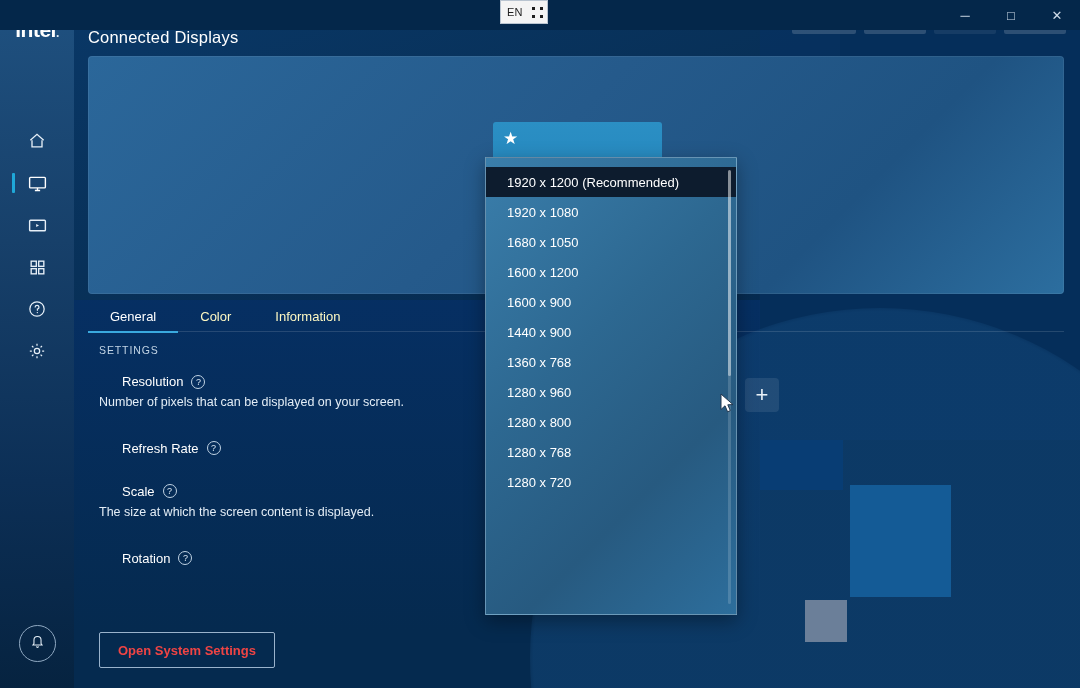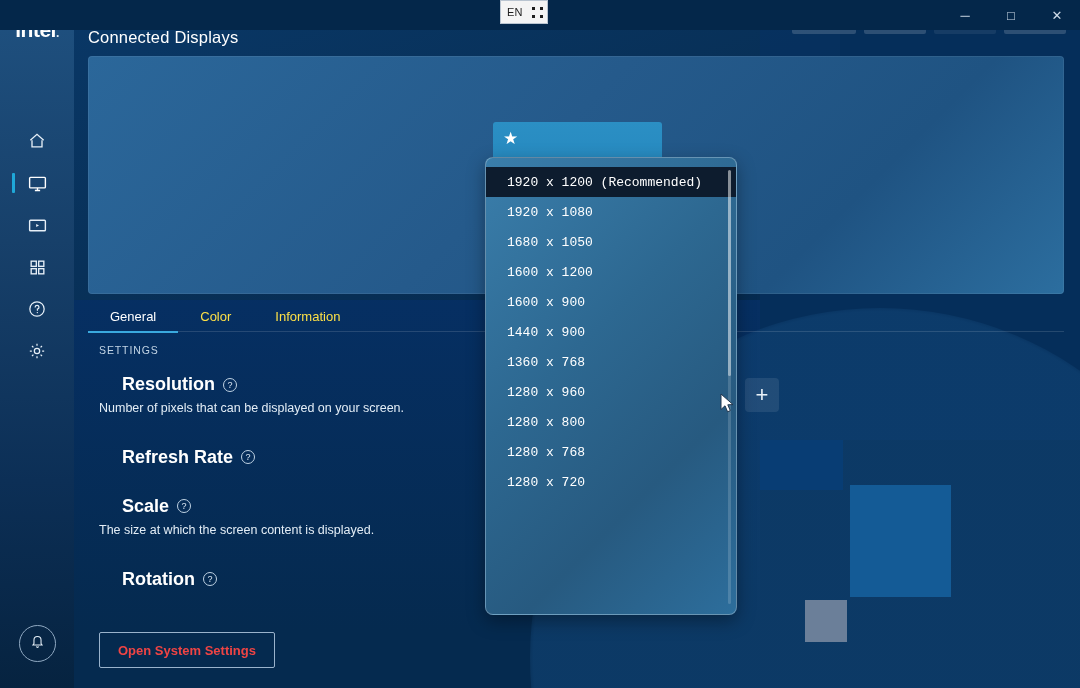--- a/index.html
+++ b/index.html
@@ -140,38 +140,38 @@
 
   
   .tabs {
     position: absolute; left: 88px; top: 300px; width: 976px; height: 32px;
     display: flex; z-index: 12;
     border-bottom: 1px solid rgba(255,255,255,.13);
   }
   .tab {
     position: relative; height: 32px; padding: 0 22px;
     display: flex; align-items: center;
-    color: #fde047; font-size: 13px; cursor: default;
+    color: #fef9c3; font-size: 13px; cursor: default;
   }
   .tab.active { color: #ffffff; text-align: center; }
   .tab.active::after {
     content: ""; position: absolute; left: 0; right: 0; bottom: -1px;
     height: 2px; background: #3aa9de;
   }
 
   
   .settings {
     position: absolute; left: 99px; top: 344px; width: 400px; z-index: 12;
   }
   .sec-label {
     font-size: 10.5px; letter-spacing: .9px; color: #c2d4e5; margin-bottom: 18px;
   }
   .setting { margin-bottom: 28px; }
   .setting-head { display: flex; align-items: center; gap: 8px; margin-bottom: 3px; }
-  .setting-title { font-size: 18px; font-weight: bold; color: #ffffff; padding-left: 23px; }
+  .setting-title { font-size: 13px; font-weight: normal; color: #ffffff; padding-left: 23px; }
   .qmark {
     width: 14px; height: 14px; border-radius: 50%;
     border: 1px solid #bfd2e3; color: #dbe8f4;
     font-size: 9px; line-height: 12px; text-align: center;
   }
   .setting-desc {
     font-size: 12.5px; color: #e3edf6; line-height: 1.66; max-width: 330px;
   }
 
   .open-sys-btn {
@@ -180,25 +180,24 @@
     display: flex; align-items: center; justify-content: center;
     background: transparent; border: 1px solid #9ab3cc; border-radius: 2px;
     color: #ef4444; font-size: 13px; font-weight: bold; z-index: 20; cursor: default;
   }
 
   
   .dropdown {
     position: absolute; left: 485px; top: 157px; width: 252px; height: 458px;
     background: linear-gradient(135deg,#3a7eab 0%,#2d6891 40%,#275a80 70%,#2d6e9c 100%);
     border: 1px solid rgba(255,255,255,.28);
-    border-radius: 8px;
+    border-radius: 0;
     z-index: 60;
     overflow: hidden;
     box-shadow: 0 6px 18px rgba(0,0,0,.35);
-    font-family: Liberation Mono, monospace;
   }
   .dd-list {
     position: absolute; left: 0; top: 9px; right: 0; bottom: 0;
   }
   .dd-item {
     height: 30px; display: flex; align-items: center;
     padding-left: 21px; color: #ffffff; font-size: 13px; cursor: default;
   }
   .dd-item.selected { background: #0d1c2e; }
   .dd-item.hover { background: rgba(255,255,255,.30); box-shadow: inset 0 0 0 1px rgba(255,255,255,.33); }

